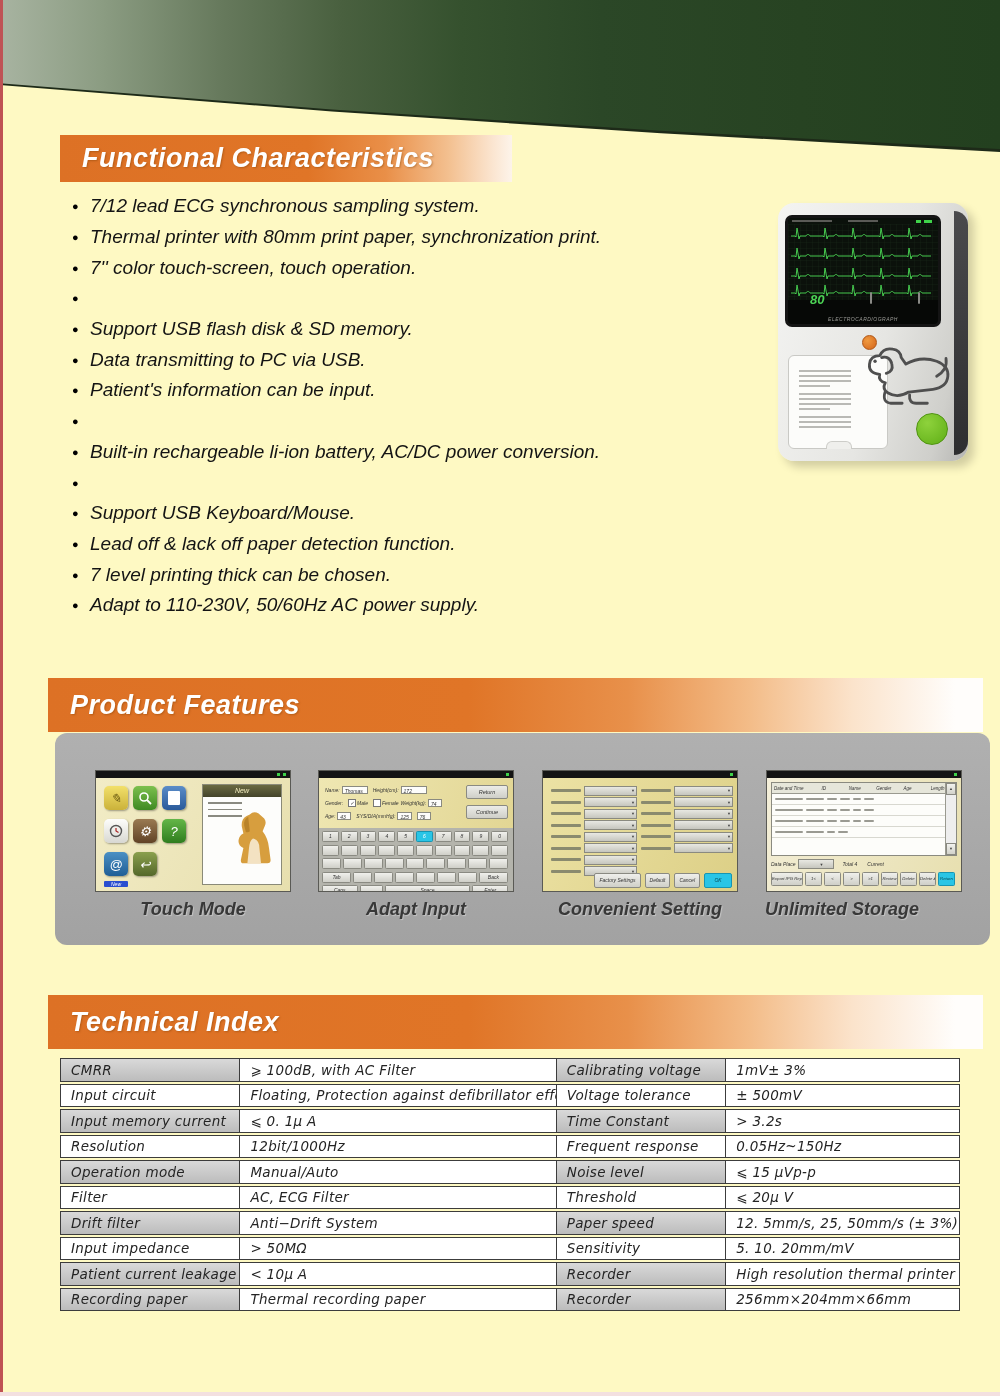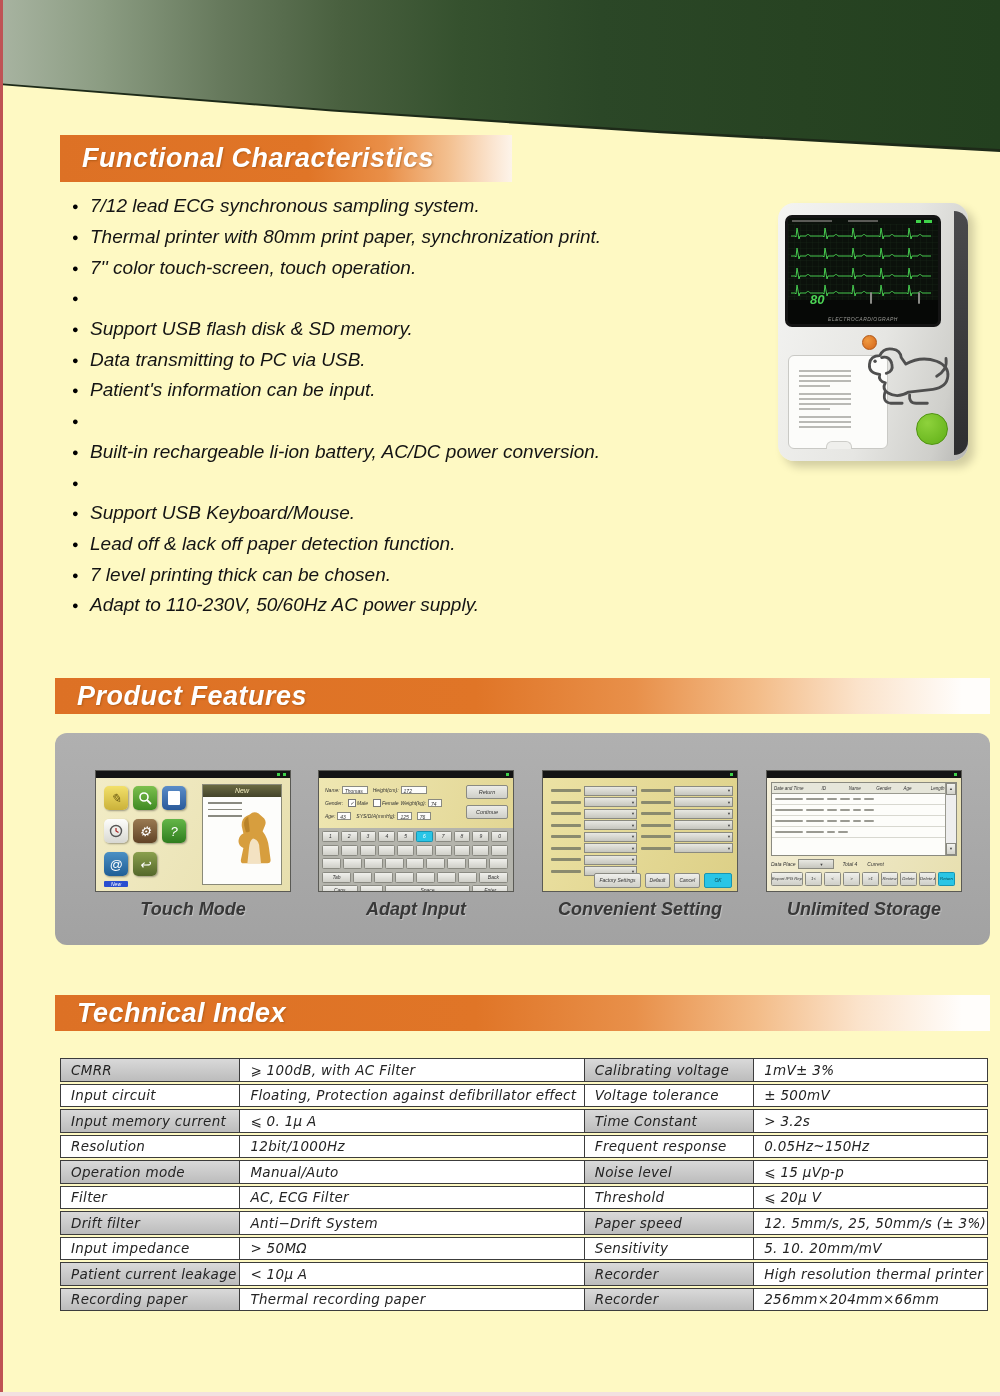--- a/index.html
+++ b/index.html
@@ -15,21 +15,21 @@
   .hdr{position:absolute;left:3px;top:0;width:997px;height:152px;
     background:linear-gradient(to right,#a7b3a0 0%,#8b9c82 10%,#66795c 22%,#49603f 34%,#35512e 46%,#2b4727 60%,#274322 80%,#23401f 100%);
     clip-path:polygon(0 0,100% 0,100% 98%,66% 86%,33% 72%,0 55%);}
 
   
   .banner{position:absolute;display:flex;align-items:center;height:47px;
     color:#fff;font-size:27px;font-weight:bold;letter-spacing:.5px;padding-left:22px;box-sizing:border-box;
     text-shadow:1px 1px 2px rgba(120,60,0,.4);}
   .banner-fc{left:60px;top:135px;width:452px;
     background:linear-gradient(to right,#dd7125 0%,#e07527 55%,#e98f48 72%,#f3c090 86%,#fbe6d2 96%,#fdf4ea 100%);}
-  .banner-wide{left:55px;width:935px;height:36px;
+  .banner-wide{left:48px;width:935px;height:54px;
     background:linear-gradient(to right,#dd7125 0%,#e07527 45%,#e8904a 62%,#f3bc88 75%,#fbe3cb 86%,#fffdfb 97%);}
   .banner-pf{top:678px;}
   .banner-ti{top:995px;}
 
   
   .bullets{position:absolute;left:72px;top:191px;width:650px;list-style:none;margin:0;padding:0;}
   .bullets li{display:flex;align-items:center;height:30.7px;font-size:19px;color:#141414;}
   .bullets .dot{width:18px;font-size:11px;color:#000;flex:none;}
 
   
@@ -152,21 +152,21 @@
     border-radius:1.5px;font-size:4.3px;color:#333;text-align:center;line-height:12px;margin-right:2px;
     white-space:nowrap;overflow:hidden;}
   .st-btn.first{flex:2;}
   .st-btn.ret{background:#29c5e6;border-color:#1795b2;color:#064a58;}
 
   
   .ttable{position:absolute;left:60px;top:1058px;width:930px;font-family:"DejaVu Sans","Liberation Sans",sans-serif;}
   .trow{display:flex;margin-bottom:2px;}
   .tcell{box-sizing:border-box;border:1.6px solid #3c3c3c;height:23.5px;display:flex;align-items:center;
     padding-left:10px;font-size:13.5px;color:#242424;letter-spacing:.3px;background:#fff;white-space:nowrap;overflow:hidden;}
-  .c1{width:181px;} .c2{width:346px;margin-left:-1.6px;} .c3{width:171px;margin-left:-1.6px;} .c4{width:235px;margin-left:-1.6px;}
+  .c1{width:181px;} .c2{width:318px;margin-left:-1.6px;} .c3{width:171px;margin-left:-1.6px;} .c4{width:235px;margin-left:-1.6px;}
   .trow.shade .c1,.trow.shade .c3{background:linear-gradient(#d9d9d9,#bcbcbc);}
 </style>
 </head>
 <body>
 
 <div class="page">
   <div class="hdr-shadow"></div>
   <div class="hdr"></div>
   <div class="left-rule"></div>
   <div class="bottom-strip"></div>
@@ -598,21 +598,21 @@
           <div class="st-btn">&lt;</div>
           <div class="st-btn">&gt;</div>
           <div class="st-btn">&gt;1</div>
           <div class="st-btn">Review</div>
           <div class="st-btn">Delete</div>
           <div class="st-btn">Delete All</div>
           <div class="st-btn ret">Return</div>
         </div>
       </div>
     </div>
-    <div class="cap" style="left:711px">Unlimited Storage</div>
+    <div class="cap" style="left:689px">Unlimited Storage</div>
   </div>
 
   <div class="banner banner-wide banner-ti">
     <span>Technical Index</span>
   </div>
 
   <div class="ttable">
     <div class="trow shade">
       <div class="tcell c1">CMRR</div>
       <div class="tcell c2">⩾ 100dB, with AC Filter</div>

